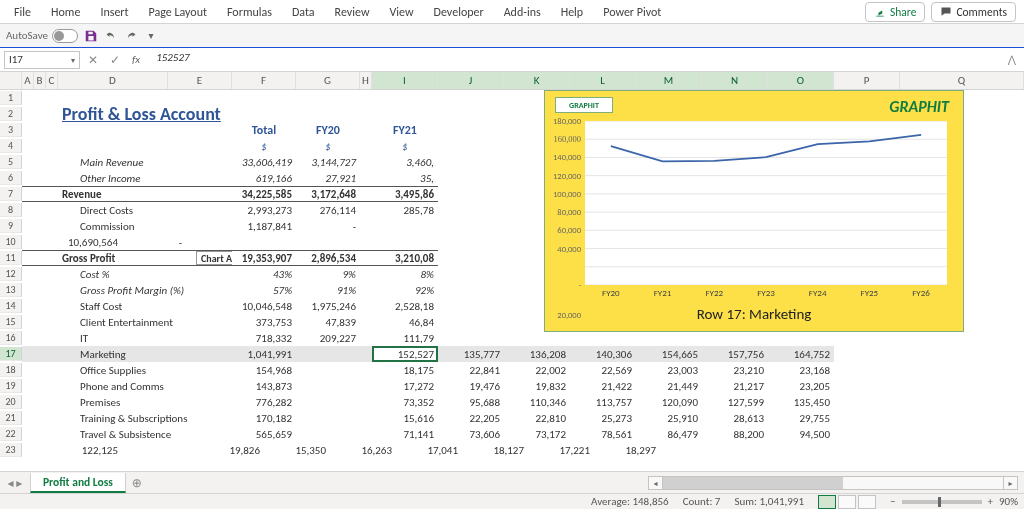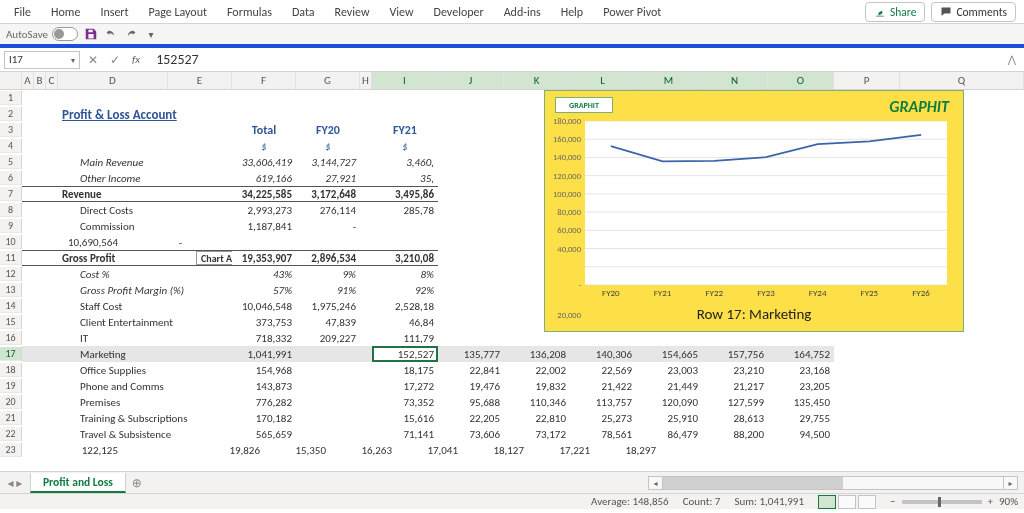--- a/index.html
+++ b/index.html
@@ -9,35 +9,35 @@
 .ribbon-tabs { display: flex; align-items: center; height: 24px; padding: 0 4px; border-bottom: 1px solid #d4d4d4; background: #fff; }
 .ribbon-tabs .tab { padding: 4px 10px; font-size: 12px; color: #444; cursor: pointer; }
 .ribbon-tabs .right { margin-left: auto; display: flex; gap: 6px; padding-right: 4px; }
 .pill-btn { border: 1px solid #c4c4c4; border-radius: 4px; padding: 2px 8px; font-size: 11.5px; display: flex; align-items: center; gap: 4px; cursor: pointer; }
 .pill-btn.share { color: #107c41; }
 .pill-btn.comments { color: #333; }
 .icon-share { width: 12px; height: 12px; fill: #107c41; }
 .icon-comment { width: 12px; height: 12px; fill: #555; }
 
 
-.qat { display: flex; align-items: center; height: 24px; padding: 0 6px; gap: 6px; border-bottom: 4px solid #1d4ed8; background: #f5f5f5; }
+.qat { display: flex; align-items: center; height: 24px; padding: 0 6px; gap: 6px; border-bottom: 1px solid #1d4ed8; background: #f5f5f5; }
 .autosave { font-size: 11px; color: #666; display: flex; align-items: center; gap: 4px; }
 .toggle { width: 26px; height: 14px; border: 1px solid #999; border-radius: 8px; position: relative; background: #fff; }
 .toggle::after { content: ""; position: absolute; left: 1px; top: 1px; width: 10px; height: 10px; border-radius: 50%; background: #999; }
 .qat .ic { width: 14px; height: 14px; display: inline-flex; align-items: center; justify-content: center; cursor: pointer; }
 .save-ic { width: 14px; height: 14px; fill: #7b2d91; }
 .undo-ic, .redo-ic { width: 12px; height: 12px; fill: #666; }
 
 
 .formula-bar { display: flex; align-items: center; height: 24px; border-bottom: 1px solid #d4d4d4; padding: 0 4px; gap: 4px; }
 .name-box { width: 76px; height: 18px; border: 1px solid #c4c4c4; font-size: 11px; padding: 1px 4px; display: flex; align-items: center; justify-content: space-between; }
 .nb-caret { font-size: 8px; color: #666; }
 .fb-btn { width: 18px; height: 18px; display: flex; align-items: center; justify-content: center; color: #888; cursor: pointer; }
 .fx-label { font-style: italic; font-size: 11px; color: #666; padding: 0 4px; }
-.formula-input { flex: 1; height: 18px; border: none; font-size: 14px; padding: 0 8px; }
+.formula-input { flex: 1; height: 18px; border: none; font-size: 11px; padding: 0 8px; font-style: italic; }
 .fb-expand { font-size: 10px; color: #888; padding: 0 4px; cursor: pointer; }
 
 
 .col-headers { display: flex; height: 18px; background: #f3f2f1; border-bottom: 1px solid #d4d4d4; font-size: 11px; color: #555; }
 .col-headers .ch { border-right: 1px solid #e0e0e0; display: flex; align-items: center; justify-content: center; flex-shrink: 0; }
 .rowhead-spacer { width: 22px; }
 .cw-ABC { width: 12px; }
 .cw-D { width: 110px; }
 .cw-E { width: 64px; }
 .cw-F { width: 64px; }
@@ -50,21 +50,21 @@
 .grid-body { position: relative; height: calc(513px - 24px - 24px - 24px - 18px - 22px - 20px); overflow: hidden; }
 .grid-table { position: relative; }
 .row { display: flex; height: 16px; align-items: center; }
 .rh { width: 22px; flex-shrink: 0; background: #f3f2f1; border-right: 1px solid #d4d4d4; border-bottom: 1px solid #e8e8e8; font-size: 10px; color: #555; display: flex; align-items: center; justify-content: center; }
 .rh.sel { background: #d1e5d1; color: #0a5f2e; }
 .cell { flex-shrink: 0; height: 16px; font-size: 11px; display: flex; align-items: center; padding: 0 4px; overflow: hidden; white-space: nowrap; }
 .cell.num { justify-content: flex-end; }
 .cell.center { justify-content: center; }
 .cell.bold { font-weight: 600; }
 .cell.italic { font-style: italic; }
-.cell.header { color: #2f5597; font-weight: 600; font-size: 13px; text-decoration: underline; }
+.cell.header { color: #2f5597; font-weight: 600; font-size: 18px; text-decoration: underline; }
 .cell.colh { color: #2f5597; font-weight: 600; font-size: 12px; }
 .cell.subh { color: #2f5597; font-style: italic; font-size: 10.5px; }
 .row.sel .cell { background: #e6e6e6; }
 .row.sel .cell.active { background: #fff; outline: 2px solid #217346; outline-offset: -2px; }
 .row.border-top .cell { border-top: 1px solid #555; }
 .row.border-bottom .cell { border-bottom: 1px solid #555; }
 .chart-area-tag { position: absolute; left: 138px; top: 0; border: 1px solid #999; background: #fff; font-size: 10px; padding: 0 4px; height: 14px; line-height: 14px; }
 
 
 .chart-area { position: absolute; left: 544px; top: 0; width: 420px; height: 242px; background: #fde047; border: 1px solid #7eae7a; }
@@ -490,21 +490,21 @@
     <div class="chart-title">GRAPHIT</div>
     <div class="chart-ylabels" id="ylabels">
         <span style="top: 100%;">-</span>
         <span style="top: 88.8889%; margin-top: 48px;">20,000</span>
         <span style="top: 77.7778%;">40,000</span>
         <span style="top: 66.6667%;">60,000</span>
         <span style="top: 55.5556%;">80,000</span>
         <span style="top: 44.4444%; margin-left: 17px;">100,000</span>
         <span style="top: 33.3333%;">120,000</span>
         <span style="top: 22.2222%;">140,000</span>
-        <span style="top: 11.1111%;">160,000</span>
+        <span style="top: 11.1111%; font-family: Liberation Serif, serif;">160,000</span>
         <span style="top: 0%;">180,000</span>
       </div>
     <div class="chart-plot">
       <svg class="chart-line-svg" viewBox="0 0 364 166" preserveAspectRatio="none">
         <g class="chart-glines" id="glines">
             <line x1="0" x2="364" y1="166" y2="166"></line>
             <line x1="0" x2="364" y1="147.55555555555554" y2="147.55555555555554"></line>
             <line x1="0" x2="364" y1="129.11111111111111" y2="129.11111111111111"></line>
             <line x1="0" x2="364" y1="110.66666666666667" y2="110.66666666666667"></line>
             <line x1="0" x2="364" y1="92.22222222222223" y2="92.22222222222223"></line>

